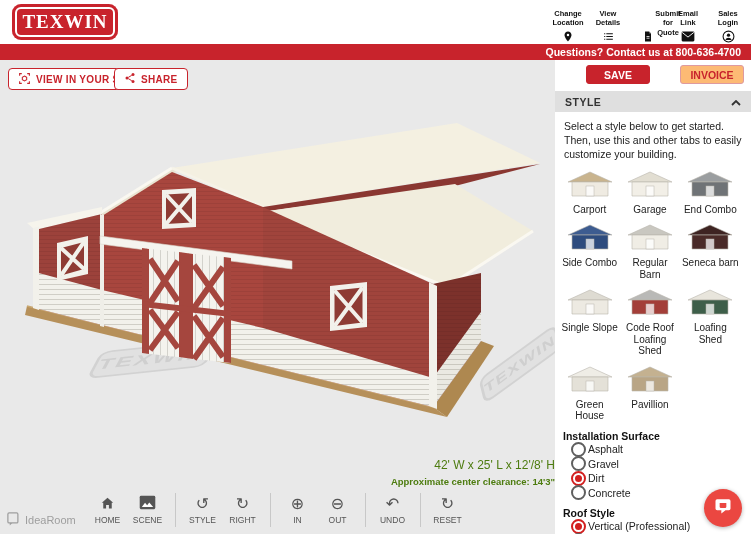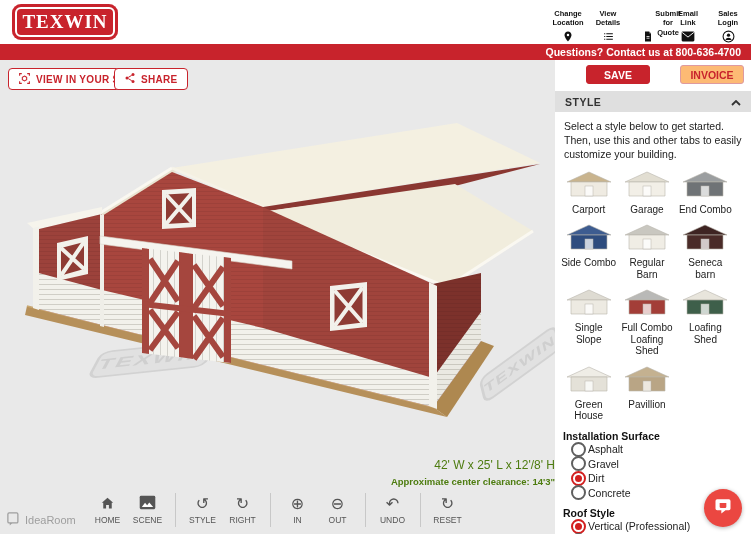--- a/index.html
+++ b/index.html
@@ -41,21 +41,21 @@
            box-sizing:border-box;}
   .sb-btnrow{display:flex;gap:6px;padding:5px 7px 4px 7px;}
   .sb-btn{flex:1;height:19px;border-radius:3px;font-size:10.5px;font-weight:bold;display:flex;
           align-items:center;justify-content:center;cursor:pointer;box-sizing:border-box;margin-left:24px;}
   .sb-save{background:#C8232C;color:#fff;border:1px solid #C8232C;}
   .sb-invoice{background:#fdba74;color:#C8232C;border:1px solid #dE9AA0;}
   .sb-style-hdr{margin:3px 0 0 0;height:21px;background:#DFDFDF;display:flex;align-items:center;
                 justify-content:space-between;padding:0 10px;font-size:10.5px;font-weight:bold;color:#333;
                 letter-spacing:.5px;cursor:pointer;}
   .sb-intro{font-size:10.5px;color:#222;line-height:1.35;margin:7px 9px 5px 9px;}
-  .style-grid{display:grid;grid-template-columns:repeat(3,1fr);column-gap:3px;row-gap:7px;padding:2px 18px 0 6px;}
+  .style-grid{display:grid;grid-template-columns:repeat(3,1fr);column-gap:3px;row-gap:7px;padding:2px 12px 0 6px;}
   .style-item{display:flex;flex-direction:column;align-items:center;cursor:pointer;}
   .style-item .lbl{font-size:10px;color:#222;text-align:center;line-height:1.15;margin-top:2px;}
   .sb-section-title{font-size:10.5px;font-weight:bold;color:#111;margin:8px 0 2px 8px;}
   .radio-row{display:flex;align-items:center;gap:2px;margin:0 0 3px 16px;height:11.5px;cursor:pointer;}
   .radio{width:11px;height:11px;border:2px solid #5f5f5f;border-radius:50%;position:relative;flex:0 0 auto;}
   .radio.sel{border-color:#D21F1F;}
   .radio.sel::after{content:'';position:absolute;left:2px;top:2px;right:2px;bottom:2px;background:#D21F1F;border-radius:50%;}
   .radio-lbl{font-size:10.5px;color:#222;}
   
   .chat{position:absolute;right:9px;bottom:7px;width:38px;height:38px;border-radius:50%;background:#EB4741;
@@ -369,21 +369,21 @@
             <rect x="19" y="17" width="8" height="10" fill="rgba(255,255,255,0.75)" stroke="#b9b5ac" stroke-width="0.5"></rect>
           </svg></div>
         <div class="lbl">Single Slope</div>
       </div>
       <div class="style-item">
         <div><svg width="46" height="29" viewBox="0 0 46 29">
             <polygon points="1,13 23,3 45,13" fill="#B9B9B7" stroke="#b9b5ac" stroke-width="0.6"></polygon>
             <polygon points="5,13 41,13 41,27 5,27" fill="#A33E38" stroke="#b9b5ac" stroke-width="0.6"></polygon>
             <rect x="19" y="17" width="8" height="10" fill="rgba(255,255,255,0.75)" stroke="#b9b5ac" stroke-width="0.5"></rect>
           </svg></div>
-        <div class="lbl">Full Combo Loafing Shed</div>
+        <div class="lbl">Code Roof Loafing Shed</div>
       </div>
       <div class="style-item">
         <div><svg width="46" height="29" viewBox="0 0 46 29">
             <polygon points="1,13 23,3 45,13" fill="#E8E5DC" stroke="#b9b5ac" stroke-width="0.6"></polygon>
             <polygon points="5,13 41,13 41,27 5,27" fill="#3E5F4A" stroke="#b9b5ac" stroke-width="0.6"></polygon>
             <rect x="19" y="17" width="8" height="10" fill="rgba(255,255,255,0.75)" stroke="#b9b5ac" stroke-width="0.5"></rect>
           </svg></div>
         <div class="lbl">Loafing Shed</div>
       </div>
       <div class="style-item">

